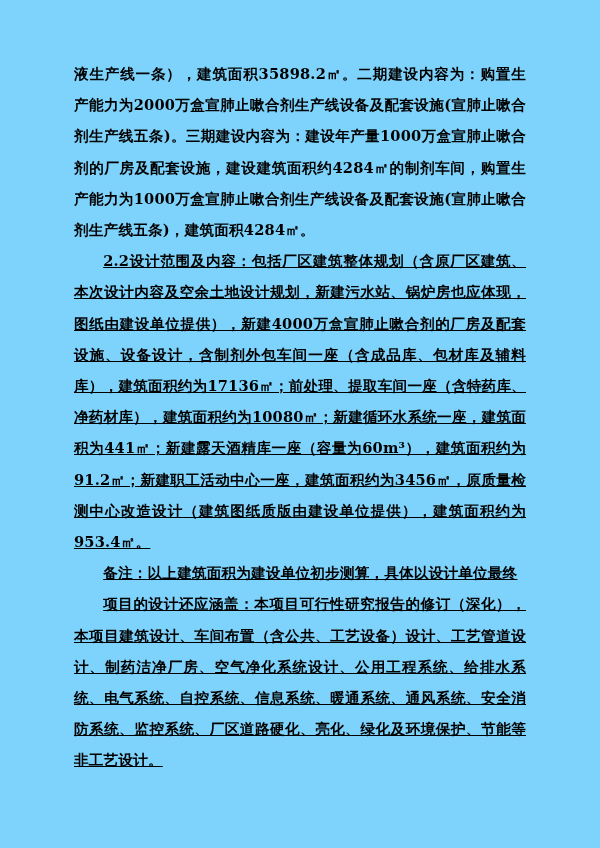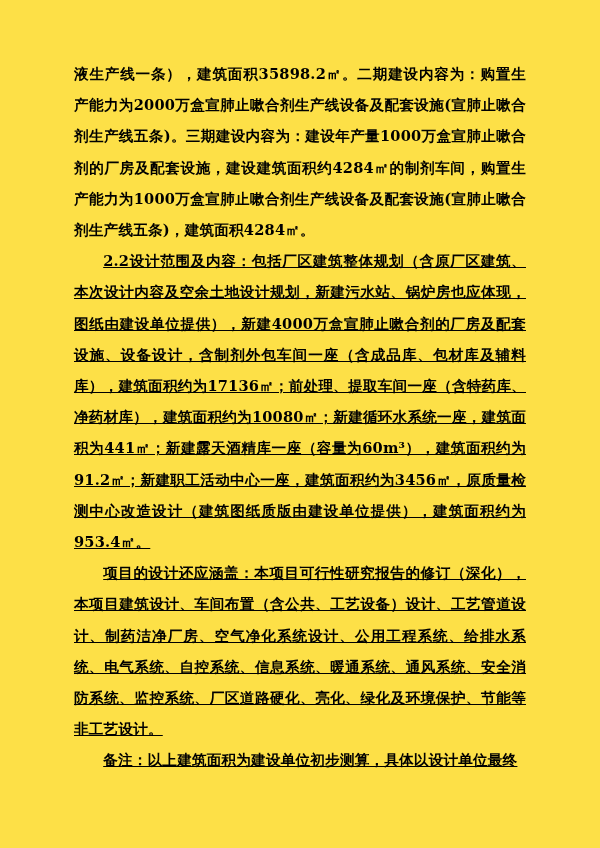--- a/index.html
+++ b/index.html
@@ -6,21 +6,21 @@
     margin: 0;
     padding: 0;
     background: #e8e8e8;
   }
   body {
     font-family: "DejaVu Serif", "Liberation Serif", serif;
   }
   .page {
     width: 600px;
     height: 848px;
-    background: #fde047;
+    background: #7dd3fc;
     position: relative;
     overflow: hidden;
     box-sizing: border-box;
   }
   .page-inner {
     position: absolute;
     left: 74px;
     top: 58px;
     width: 452px;
   }
@@ -40,16 +40,16 @@
     text-decoration: underline;
   }
 </style>
 </head>
 <body>
 
 <div class="page">
   <div class="page-inner">
     <p class="para">液生产线一条），建筑面积35898.2㎡。二期建设内容为：购置生产能力为2000万盒宣肺止嗽合剂生产线设备及配套设施(宣肺止嗽合剂生产线五条)。三期建设内容为：建设年产量1000万盒宣肺止嗽合剂的厂房及配套设施，建设建筑面积约4284㎡的制剂车间，购置生产能力为1000万盒宣肺止嗽合剂生产线设备及配套设施(宣肺止嗽合剂生产线五条)，建筑面积4284㎡。</p>
     <p class="para indent">2.2设计范围及内容：包括厂区建筑整体规划（含原厂区建筑、本次设计内容及空余土地设计规划，新建污水站、锅炉房也应体现，图纸由建设单位提供），新建4000万盒宣肺止嗽合剂的厂房及配套设施、设备设计，含制剂外包车间一座（含成品库、包材库及辅料库），建筑面积约为17136㎡；前处理、提取车间一座（含特药库、净药材库），建筑面积约为10080㎡；新建循环水系统一座，建筑面积为441㎡；新建露天酒精库一座（容量为60m³），建筑面积约为91.2㎡；新建职工活动中心一座，建筑面积约为3456㎡，原质量检测中心改造设计（建筑图纸质版由建设单位提供），建筑面积约为953.4㎡。</p>
+    <p class="para indent">备注：以上建筑面积为建设单位初步测算，具体以设计单位最终</p>
     <p class="para indent">项目的设计还应涵盖：本项目可行性研究报告的修订（深化），本项目建筑设计、车间布置（含公共、工艺设备）设计、工艺管道设计、制药洁净厂房、空气净化系统设计、公用工程系统、给排水系统、电气系统、自控系统、信息系统、暖通系统、通风系统、安全消防系统、监控系统、厂区道路硬化、亮化、绿化及环境保护、节能等非工艺设计。</p>
-    <p class="para indent">备注：以上建筑面积为建设单位初步测算，具体以设计单位最终</p>
   </div>
 </div>
 
 </body></html>

